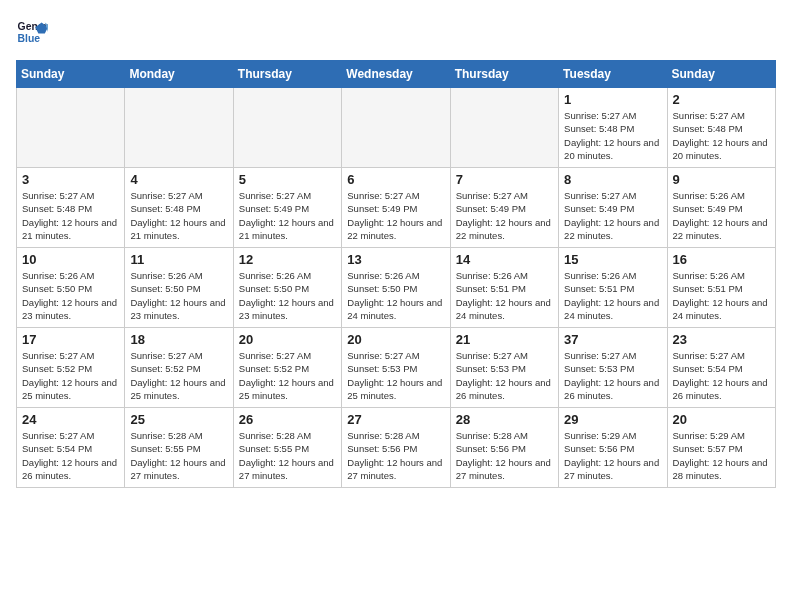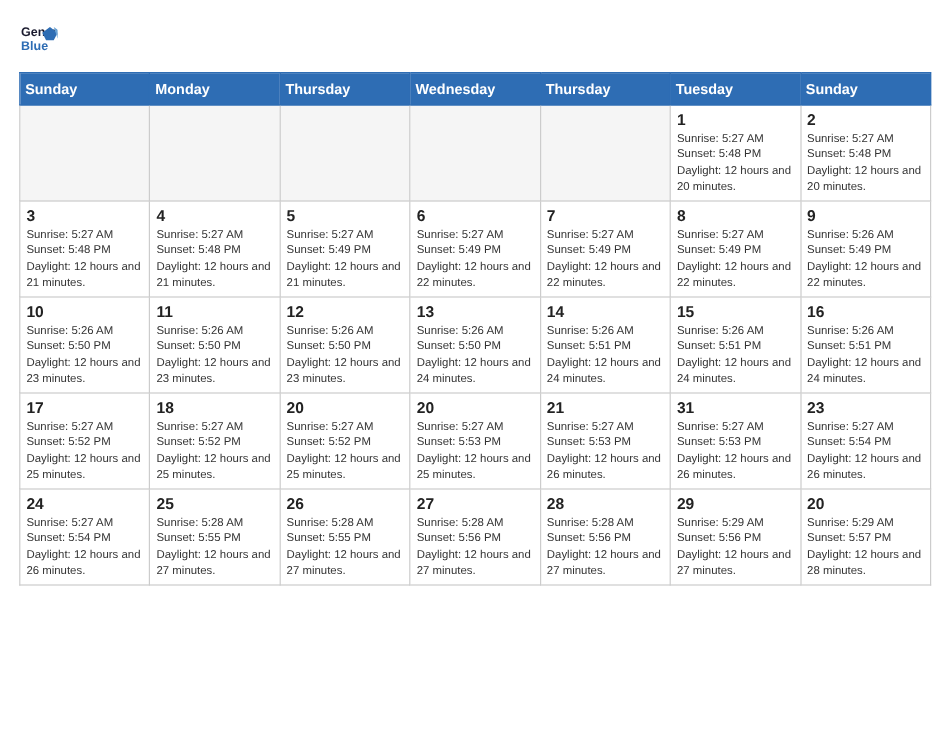--- a/index.html
+++ b/index.html
@@ -259,21 +259,21 @@
 and 25 minutes.</div>
         </td>
         <td>
           <span class="day-num">21</span>
           <div class="day-info">Sunrise: 5:27 AM
 Sunset: 5:53 PM
 Daylight: 12 hours
 and 26 minutes.</div>
         </td>
         <td>
-          <span class="day-num">31</span>
+          <span class="day-num">37</span>
           <div class="day-info">Sunrise: 5:27 AM
 Sunset: 5:53 PM
 Daylight: 12 hours
 and 26 minutes.</div>
         </td>
         <td>
           <span class="day-num">23</span>
           <div class="day-info">Sunrise: 5:27 AM
 Sunset: 5:54 PM
 Daylight: 12 hours

